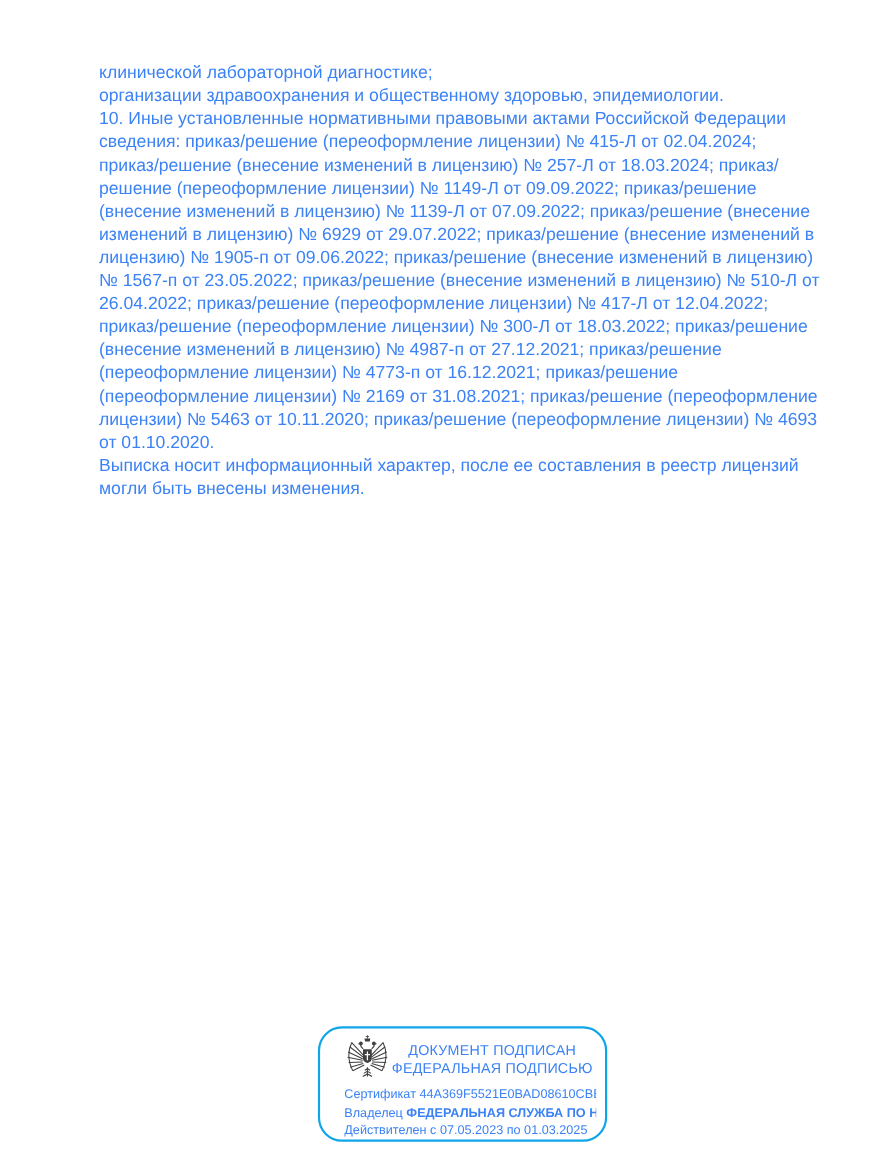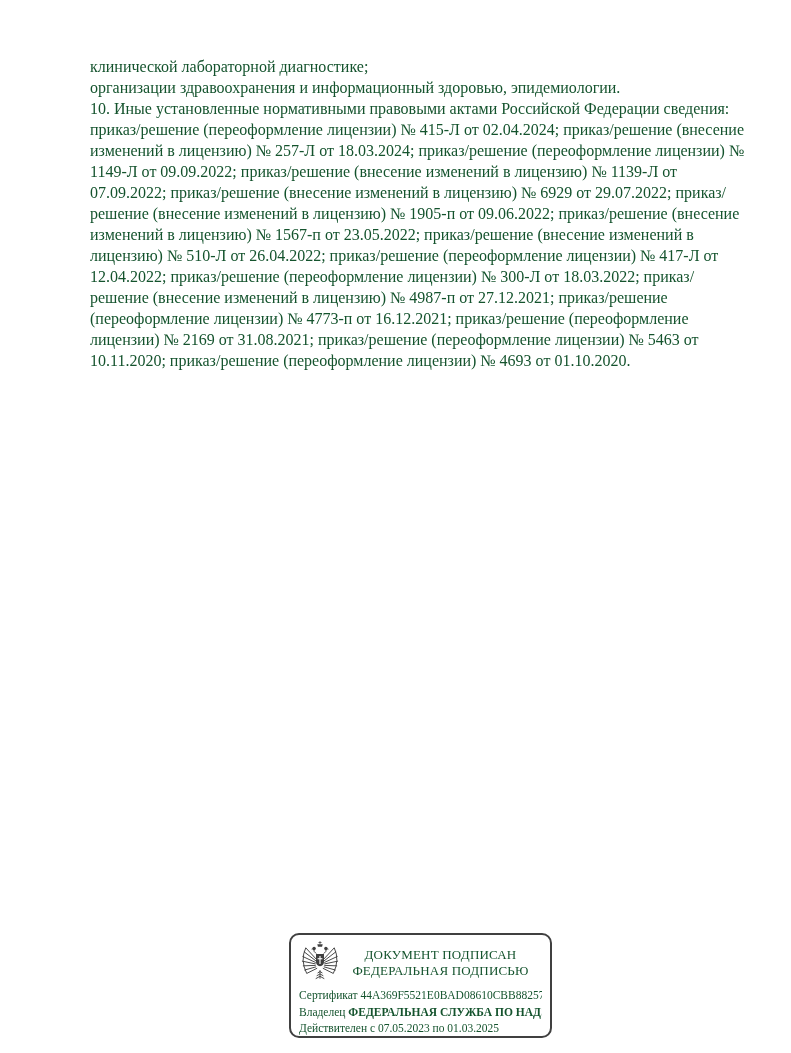--- a/index.html
+++ b/index.html
@@ -1,46 +1,46 @@
 <!DOCTYPE html>
 <html><head>
 <meta charset="utf-8">
 <style>
   html, body { margin: 0; padding: 0; background: #ffffff; }
   .page {
     position: relative;
     width: 791px;
     height: 1053px;
     background: #ffffff;
-    font-family: Liberation Serif, serif;
-    color: #14532d;
+    font-family: Liberation Sans, sans-serif;
+    color: #3b82f6;
     overflow: hidden;
   }
   .content {
     position: absolute;
     left: 90px;
     top: 56px;
     width: 656px;
     font-size: 16px;
     line-height: 21px;
   }
   .content p { margin: 0; }
   .indented { margin-left: 18px; }
   .para { margin-top: 21px; }
 
   .stamp {
     position: absolute;
     left: 289px;
     top: 933px;
     width: 263px;
     height: 105px;
-    border: 2px solid #404040;
-    border-radius: 10px;
+    border: 2px solid #0ea5e9;
+    border-radius: 22px;
     box-sizing: border-box;
-    padding: 4px 8px 3px 8px;
+    padding: 4px 8px 3px 22px;
     background: #ffffff;
   }
   .stamp-top {
     display: flex;
     align-items: center;
     height: 48px;
   }
   .emblem { flex: 0 0 auto; margin-left: 2px; }
   .stamp-title {
     flex: 1;
@@ -57,25 +57,26 @@
   }
   .owner-value { font-weight: bold; }
 </style>
 </head>
 <body>
 
 <div class="page">
 
   <div class="content">
     <p class="indented">клинической лабораторной диагностике;</p>
-    <p class="indented">организации здравоохранения и информационный здоровью, эпидемиологии.</p>
+    <p class="indented">организации здравоохранения и общественному здоровью, эпидемиологии.</p>
 
 
     <p class="para">10. Иные установленные нормативными правовыми актами Российской Федерации сведения: приказ/решение (переоформление лицензии) № 415-Л от 02.04.2024; приказ/решение (внесение изменений в лицензию) № 257-Л от 18.03.2024; приказ/решение (переоформление лицензии) № 1149-Л от 09.09.2022; приказ/решение (внесение изменений в лицензию) № 1139-Л от 07.09.2022; приказ/решение (внесение изменений в лицензию) № 6929 от 29.07.2022; приказ/решение (внесение изменений в лицензию) № 1905-п от 09.06.2022; приказ/решение (внесение изменений в лицензию) № 1567-п от 23.05.2022; приказ/решение (внесение изменений в лицензию) № 510-Л от 26.04.2022; приказ/решение (переоформление лицензии) № 417-Л от 12.04.2022; приказ/решение (переоформление лицензии) № 300-Л от 18.03.2022; приказ/решение (внесение изменений в лицензию) № 4987-п от 27.12.2021; приказ/решение (переоформление лицензии) № 4773-п от 16.12.2021; приказ/решение (переоформление лицензии) № 2169 от 31.08.2021; приказ/решение (переоформление лицензии) № 5463 от 10.11.2020; приказ/решение (переоформление лицензии) № 4693 от 01.10.2020.</p>
 
+    <p class="para">Выписка носит информационный характер, после ее составления в реестр лицензий могли быть внесены изменения.</p>
   </div>
 
   <div class="stamp">
     <div class="stamp-top">
       <svg class="emblem" viewBox="0 0 40 48" width="38" height="46" aria-hidden="true">
         <g stroke="#3f3f3f" fill="none" stroke-width="1">
           <path d="M17 21 L5 8"></path>
             <path d="M16 22 L3 12"></path>
             <path d="M15.5 23.5 L1.5 17"></path>
           <path d="M15.5 25 L1 22"></path>

